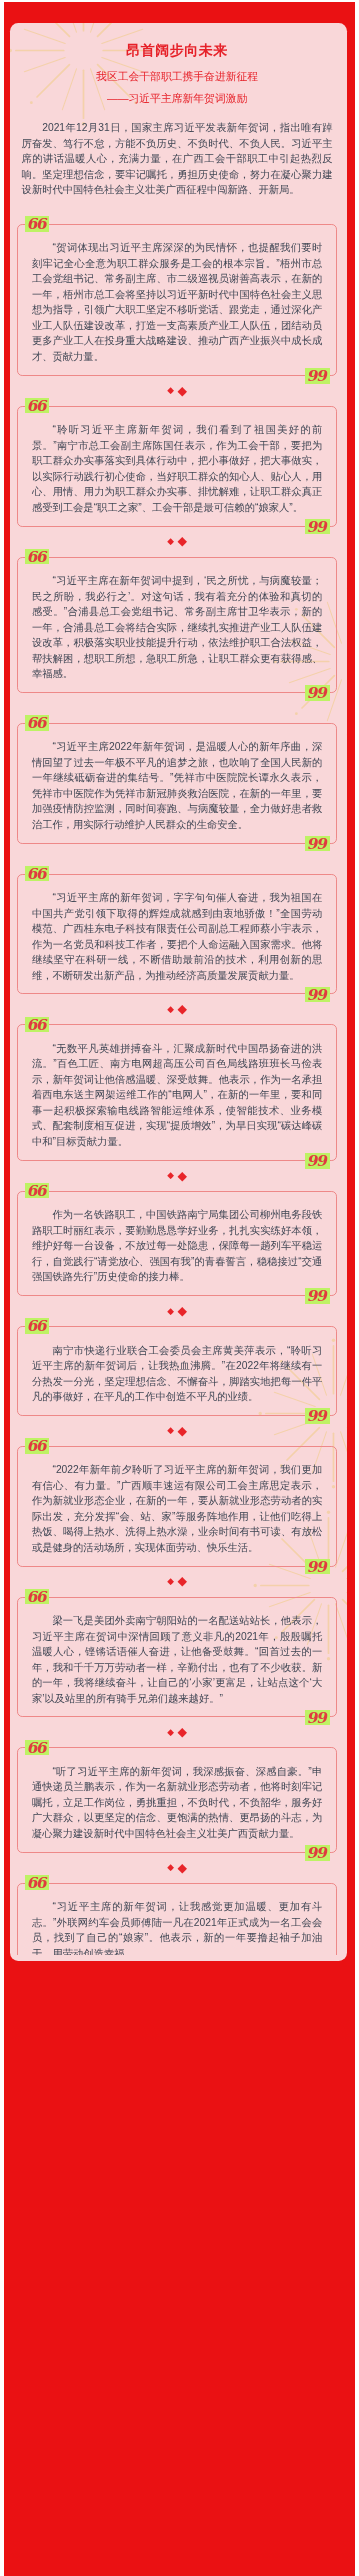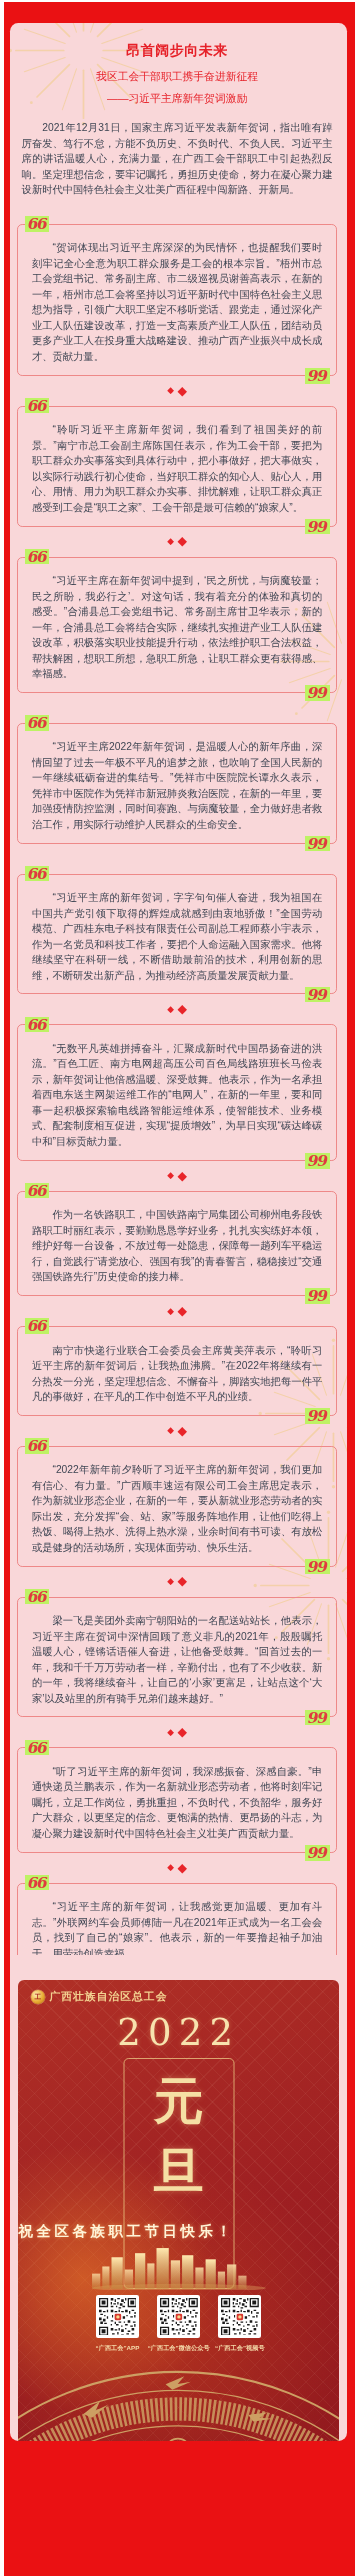--- a/index.html
+++ b/index.html
@@ -4,21 +4,21 @@
 <style>
   html,body{margin:0;padding:0;}
   body{
     width:360px;height:2631px;position:relative;overflow:hidden;
     background:#ffffff;
     font-family:"Liberation Sans",sans-serif;
   }
   
   .red-panel{position:absolute;left:4.1px;top:1.5px;width:351px;height:2581px;background:#ea1113;}
   
-  .card{position:absolute;left:10.3px;right:13px;top:23px;height:2418px;
+  .card{position:absolute;left:10.3px;right:13px;top:23px;height:1938px;
     background:#f9d7d9;border-radius:8.2px;overflow:hidden;}
   
   .burst{position:absolute;width:155px;height:155px;opacity:.55;pointer-events:none;}
   .burst.b1{left:-4.1px;top:-50px;}
   .burst.b2{left:261px;top:561px;}
   .burst.b3{left:246px;top:1313px;}
   .burst.b4{left:241px;top:1485px;}
   
   .content{position:relative;z-index:1;height:1932px;overflow:hidden;padding:0 10.3px 0 7.2px;}
   .title-block{text-align:center;padding-top:18.5px;color:#e62129;}

